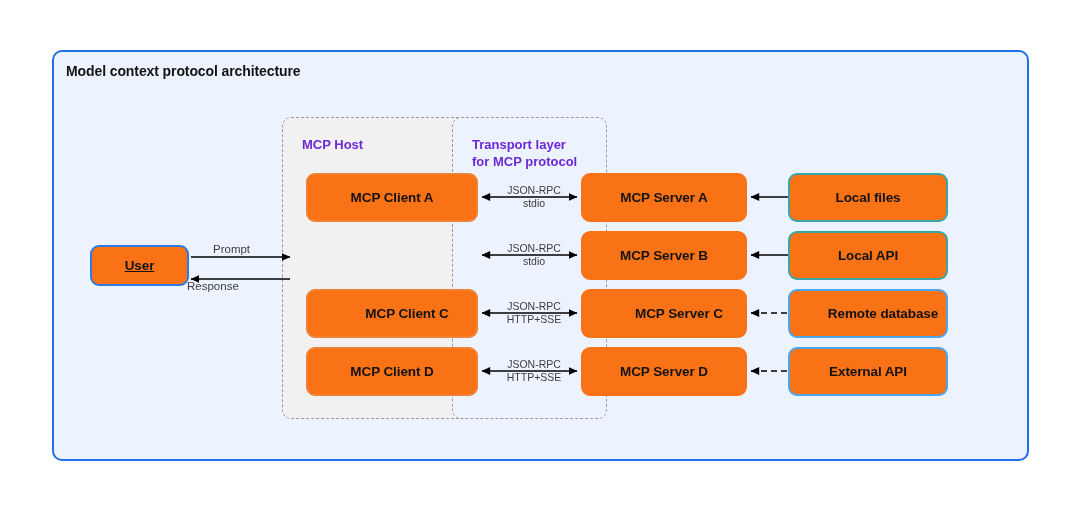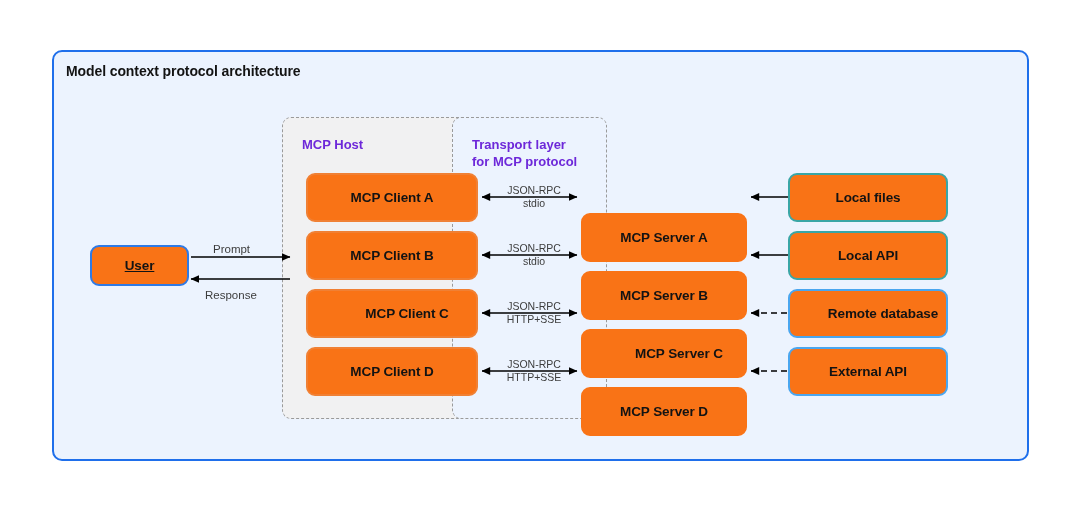--- a/index.html
+++ b/index.html
@@ -88,21 +88,21 @@
     display: flex;
     align-items: center;
     justify-content: center;
     font-size: 13.5px;
     font-weight: bold;
     color: #131313;
     letter-spacing: -0.1px;
     white-space: nowrap;
   }
   .node.client { border: 2px solid #f08034; left: 306px; width: 172px; height: 49px; }
-  .node.server { border: 6px solid #f97316; left: 581px; width: 166px; height: 49px; margin-top: 40px; }
+  .node.server { border: 6px solid #f97316; left: 581px; width: 166px; height: 49px; }
   .node.resource { border: 2px solid #3aa6a6; left: 788px; width: 160px; height: 49px; }
   .node.resource.remote { border: 2px solid #4aa6ef; }
   .node.user {
     border: 2px solid #2e7ae6;
     left: 90px;
     top: 245px;
     width: 99px;
     height: 41px;
     text-decoration: underline;
   }
@@ -129,21 +129,21 @@
   .conn-label.ct-d { left: 489px; top: 358px; }
 
   .arrow-label {
     position: absolute;
     font-size: 11.5px;
     font-weight: normal;
     color: #3d3d3d;
     white-space: nowrap;
   }
   .arrow-label.prompt   { left: 213px; top: 243px; }
-  .arrow-label.response { left: 205px; top: 280px; margin-top: 9px; }
+  .arrow-label.response { left: 187px; top: 280px; }
 
   svg.lines {
     position: absolute;
     left: 0; top: 0;
     width: 1080px;
     height: 511px;
     pointer-events: none;
     overflow: visible;
   }
 </style>
@@ -192,21 +192,20 @@
   <div class="node user">User</div>
   <div class="arrow-label prompt">Prompt</div>
   <div class="arrow-label response">Response</div>
 
   <div class="node client row-a">MCP Client A</div>
   <div class="conn-label ct-a">JSON-RPC
 stdio</div>
   <div class="node server row-a">MCP Server A</div>
   <div class="node resource row-a">Local files</div>
 
-  <div class="node client row-b">MCP Client B</div>
   <div class="conn-label ct-b">JSON-RPC
 stdio</div>
   <div class="node server row-b">MCP Server B</div>
   <div class="node resource row-b">Local API</div>
 
   <div class="node client row-c">MCP Client C</div>
   <div class="conn-label ct-c">JSON-RPC
 HTTP+SSE</div>
   <div class="node server row-c">MCP Server C</div>
   <div class="node resource remote row-c">Remote database</div>

